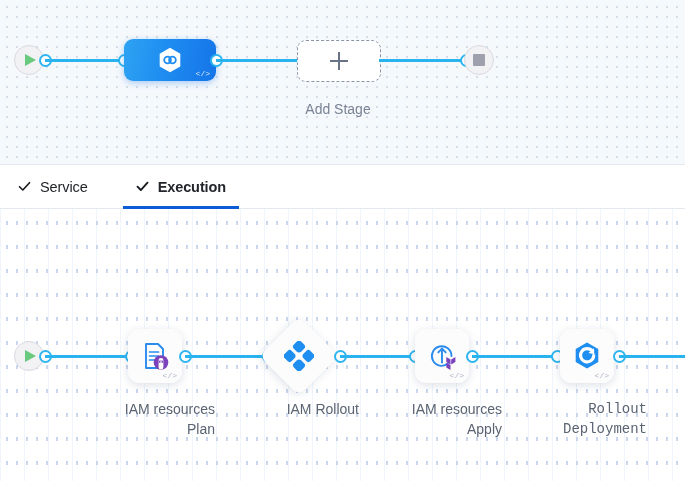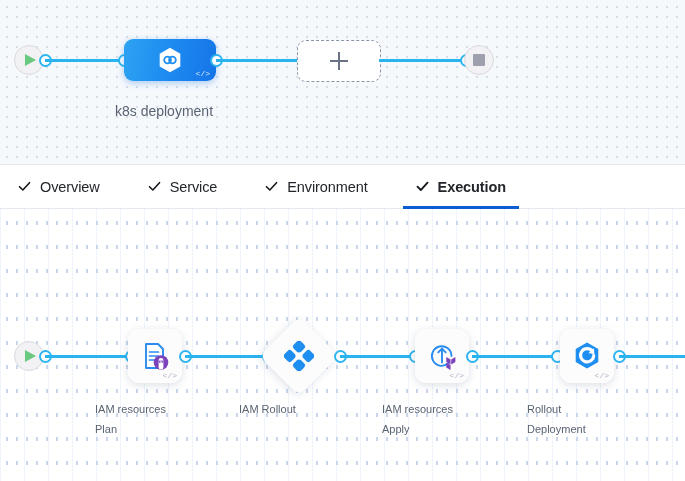--- a/index.html
+++ b/index.html
@@ -142,22 +142,22 @@
     transform:rotate(45deg);
     box-shadow:0 2px 9px rgba(80,95,130,.18);
     cursor:pointer;
   }
   .diamond-ico{
     position:absolute;top:-16px;width:32px;height:32px;
     display:flex;align-items:center;justify-content:center;
     pointer-events:none;
   }
   .step-cap{
-    position:absolute;text-align:left;
-    color:#5a6372;font-size:11px;line-height:20px;
+    position:absolute;text-align:right;
+    color:#5a6372;font-size:14px;line-height:20px;
     white-space:pre-line;
   }
   svg{display:block;}
 </style>
 </head>
 <body>
 
 <div id="app">
 
   <div class="canvas canvas-top">
@@ -195,51 +195,35 @@
       </div>
 
       <div class="link" style="left:379px;width:86px;"></div>
       <div class="port" style="left:460px;"></div>
 
       <div class="terminal" style="left:464px;">
         <div class="stop-sq"></div>
       </div>
     </div>
 
-    <div class="caption" style="left:104px;top:102px;width:120px;">k8s deployment</div>
+    <div class="caption muted" style="left:288px;top:100px;width:100px;">Add Stage</div>
   </div>
 
   <div class="tabbar">
+
 
     <div class="tab">
       <span class="chk">
         <svg width="13" height="13" viewBox="0 0 14 14">
             <path d="M1.6 7.2 L5.2 10.8 L12.4 2.9" fill="none" stroke="#15181c" stroke-width="1.7" stroke-linecap="round" stroke-linejoin="round"></path>
           </svg>
       </span>
-      <span class="tab-label">Overview</span>
-    </div>
-
-    <div class="tab">
-      <span class="chk">
-        <svg width="13" height="13" viewBox="0 0 14 14">
-            <path d="M1.6 7.2 L5.2 10.8 L12.4 2.9" fill="none" stroke="#15181c" stroke-width="1.7" stroke-linecap="round" stroke-linejoin="round"></path>
-          </svg>
-      </span>
       <span class="tab-label">Service</span>
     </div>
 
-    <div class="tab">
-      <span class="chk">
-        <svg width="13" height="13" viewBox="0 0 14 14">
-            <path d="M1.6 7.2 L5.2 10.8 L12.4 2.9" fill="none" stroke="#15181c" stroke-width="1.7" stroke-linecap="round" stroke-linejoin="round"></path>
-          </svg>
-      </span>
-      <span class="tab-label">Environment</span>
-    </div>
 
     <div class="tab active">
       <span class="chk">
         <svg width="13" height="13" viewBox="0 0 14 14">
             <path d="M1.6 7.2 L5.2 10.8 L12.4 2.9" fill="none" stroke="#15181c" stroke-width="2" stroke-linecap="round" stroke-linejoin="round"></path>
           </svg>
       </span>
       <span class="tab-label">Execution</span>
     </div>
 
@@ -332,17 +316,17 @@
 
       <div class="port" style="left:613px;"></div>
       <div class="link" style="left:619px;width:66px;"></div>
     </div>
 
     <div class="step-cap" style="left:95px;top:190px;width:120px;">IAM resources
 Plan</div>
     <div class="step-cap" style="left:239px;top:190px;width:120px;">IAM Rollout</div>
     <div class="step-cap" style="left:382px;top:190px;width:120px;">IAM resources
 Apply</div>
-    <div class="step-cap" style="left:527px;top:190px;width:120px;">Rollout
+    <div class="step-cap" style="left:527px;top:190px;width:120px;font-family:Liberation Mono, monospace;">Rollout
 Deployment</div>
   </div>
 
 </div>
 
 </body></html>

